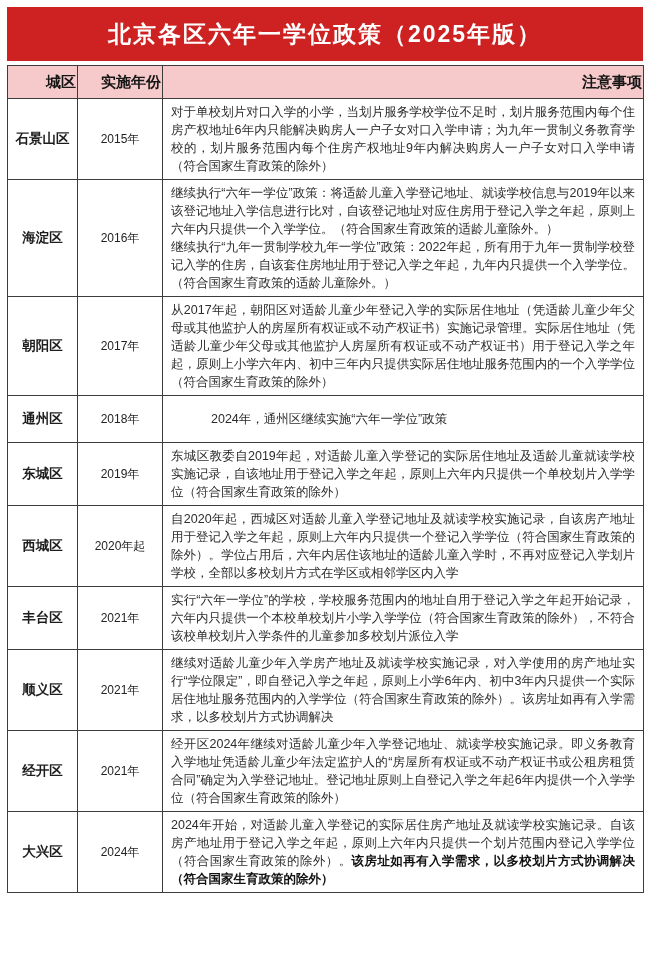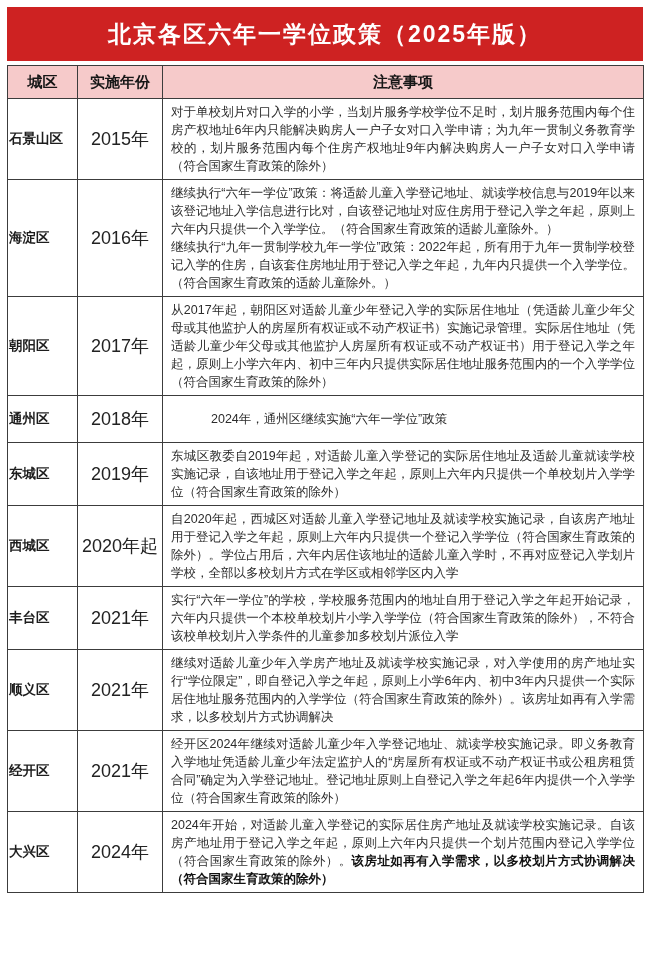--- a/index.html
+++ b/index.html
@@ -32,30 +32,31 @@
   table.policy th, table.policy td {
     border: 1.5px solid #3c3c3c;
     vertical-align: middle;
   }
   thead th {
     background: #f6caca;
     color: #161616;
     font-size: 15px;
     font-weight: bold;
     height: 30px;
-    text-align: center;
+    text-align: right;
   }
   td.district {
+    text-align: center;
     font-weight: bold;
     font-size: 13.5px;
     color: #1d1d1d;
   }
   td.year {
     text-align: center;
-    font-size: 18px;
+    font-size: 12px;
     color: #222222;
   }
   td.note {
     font-size: 12.5px;
     line-height: 18px;
     padding: 4px 8px;
     text-align: justify;
     color: #2c2c2c;
   }
   td.note .note-text { white-space: pre-line; }

